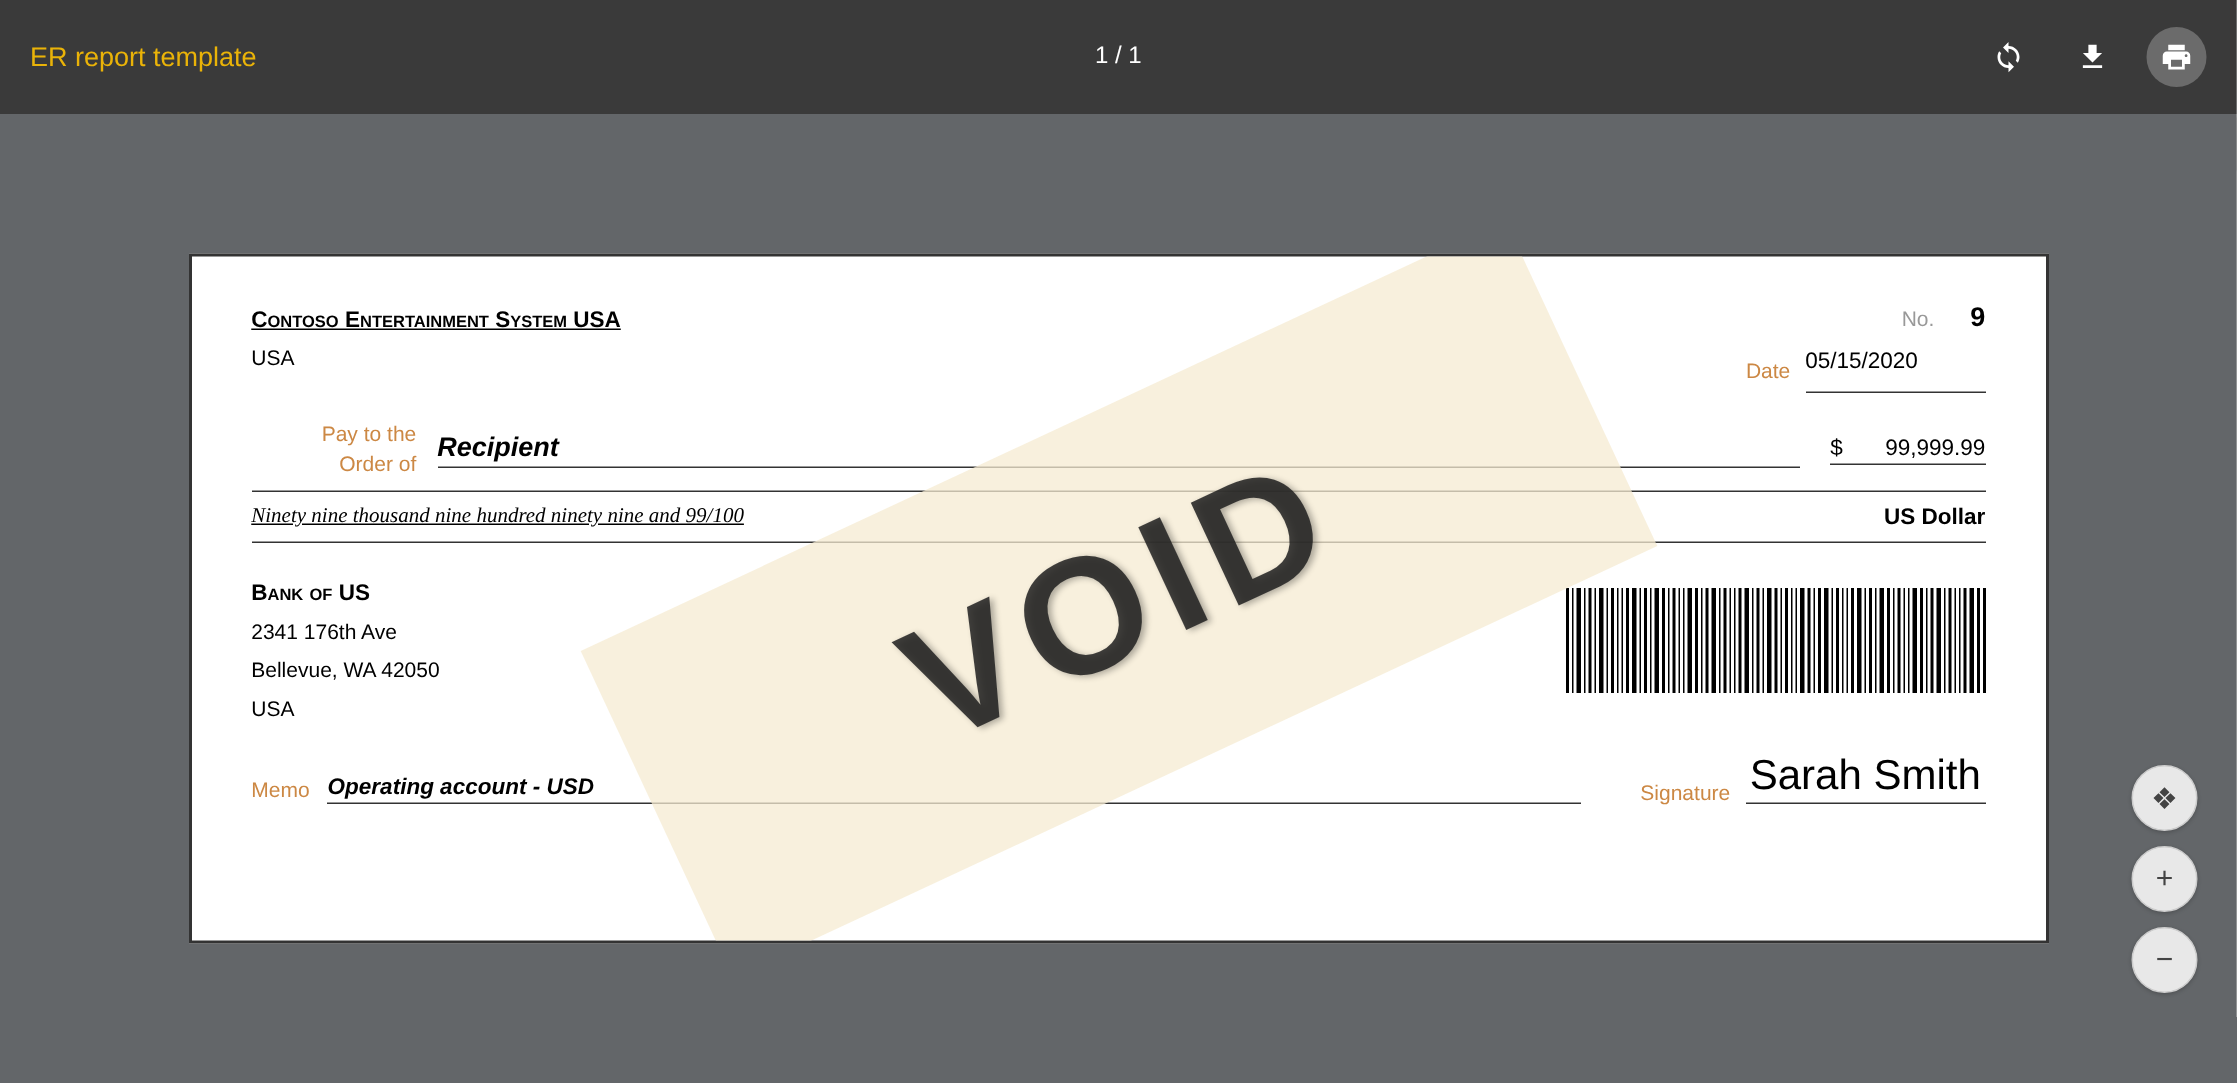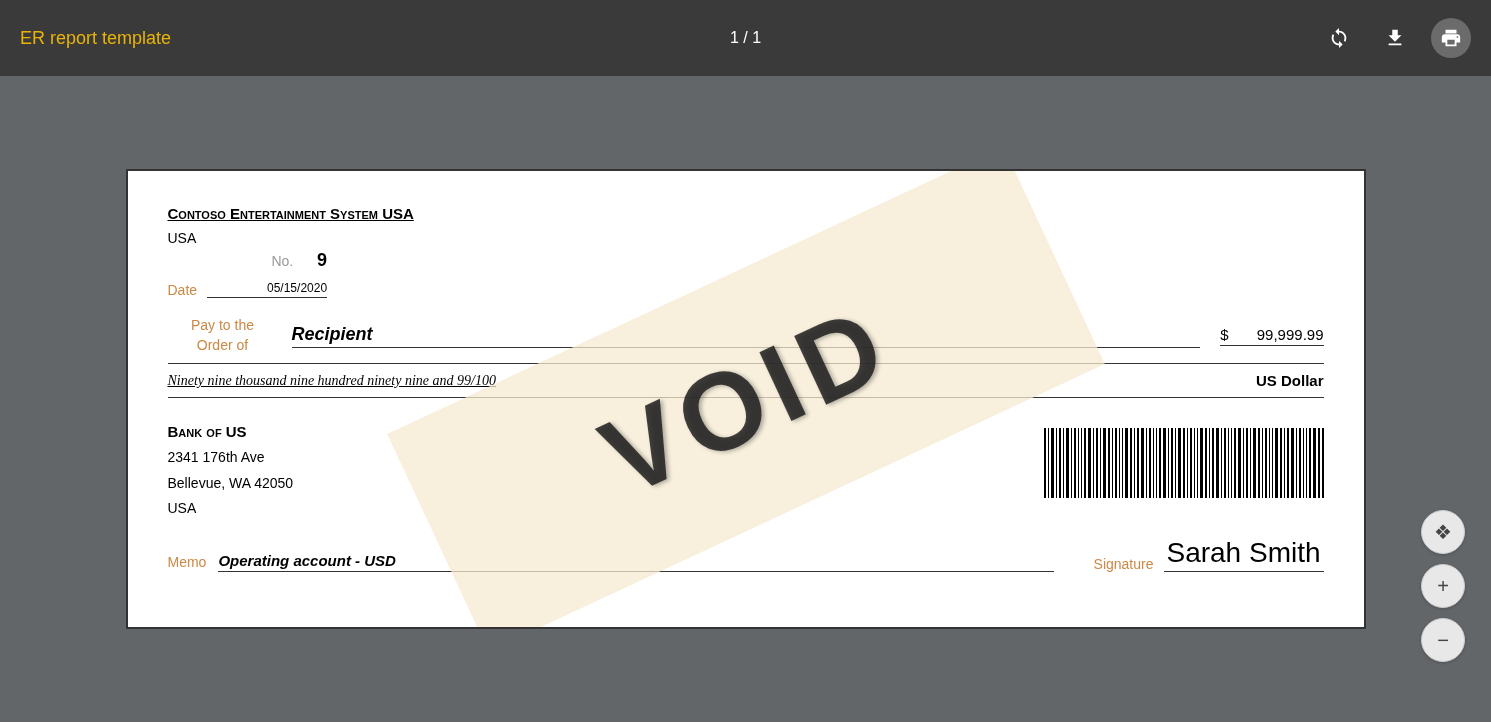--- a/index.html
+++ b/index.html
@@ -122,21 +122,20 @@
       overflow: hidden;
       min-height: 460px;
     }
 
     
     .check-top {
       display: flex;
       justify-content: space-between;
       align-items: flex-start;
       margin-bottom: 10px;
-      flex-direction: column;
     }
     .company-info {
       font-size: 14px;
       line-height: 1.7;
     }
     .company-name {
       font-size: 15px;
       font-weight: bold;
       font-variant: small-caps;
       text-decoration: underline;
@@ -159,38 +158,38 @@
       align-items: center;
       justify-content: flex-end;
       margin-top: 10px;
       font-size: 14px;
     }
     .date-label {
       color: #cc8844;
       margin-right: 10px;
     }
     .date-value {
-      font-size: 12px;
+      font-size: 15px;
       font-weight: 500;
       border-bottom: 1px solid #333;
-      padding-bottom: 2px;
+      padding-bottom: 12px;
       min-width: 120px;
-      text-align: right;
+      text-align: left;
     }
 
     
     .pay-section {
       display: flex;
       align-items: center;
       margin: 18px 0 8px 0;
     }
     .pay-label {
       color: #cc8844;
       font-size: 14px;
-      text-align: center;
+      text-align: right;
       min-width: 110px;
       line-height: 1.4;
       margin-right: 14px;
     }
     .pay-recipient {
       font-size: 18px;
       font-weight: bold;
       font-style: italic;
       border-bottom: 1px solid #333;
       flex: 1;

